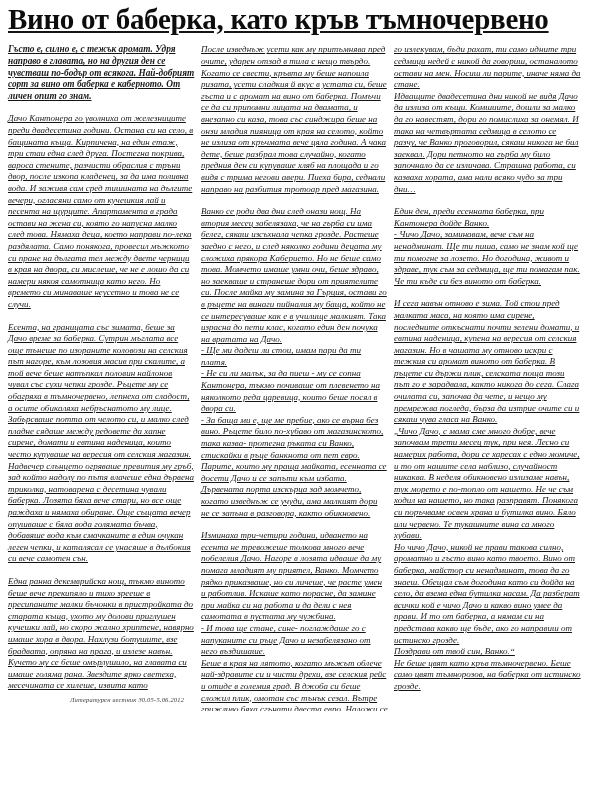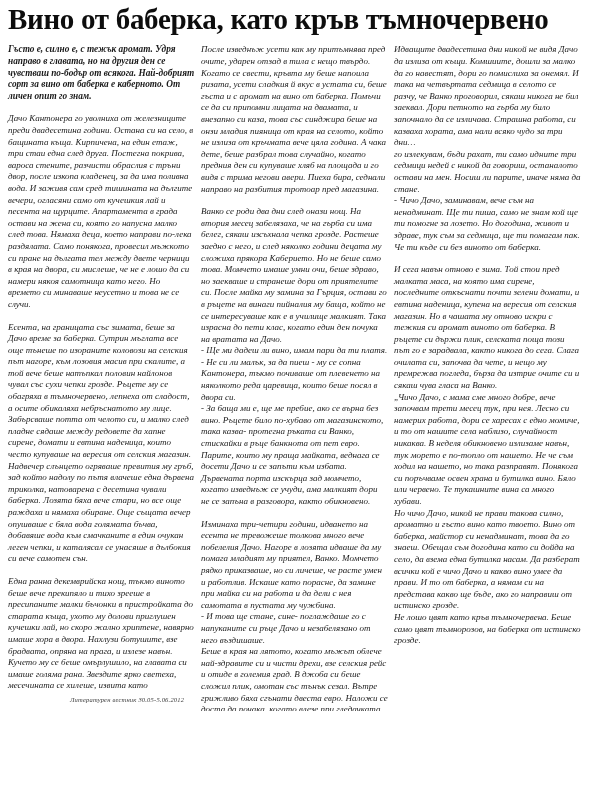--- a/index.html
+++ b/index.html
@@ -1,19 +1,20 @@
 <!DOCTYPE html>
 <html><head>
 <meta charset="utf-8">
 <style>
   html,body { margin:0; padding:0; background:#ffffff; }
   .page {
     position:relative; width:600px; height:711px; overflow:hidden;
     background:#ffffff; color:#141414;
     font-family:"Liberation Serif", serif;
+    text-decoration:underline;
   }
   .title {
     font-family:"Liberation Serif", serif;
     font-weight:700; font-size:29px; line-height:1.05;
     margin:4px 10px 10px 8px; letter-spacing:-0.3px; color:#0d0d0d;
   }
   .cols { display:flex; gap:6px; padding:0 8px; align-items:flex-start; }
   .col {
     flex:0 0 187px; width:187px;
     font-family:"Liberation Serif", serif; font-style:italic;
@@ -48,37 +49,39 @@
       <p>Дачо Кантонера го уволниха от железниците преди двадесетина години. Остана си на село, в бащината къща. Кирпичена, на един етаж, три стаи една след друга. Постегна покрива, вароса стените, разчисти обраслия с тръни двор, после изкопа кладенец, за да има поливна вода. И заживя сам сред тишината на дългите вечери, огласяни само от кучешкия лай и песента на щурците. Апартамента в града остави на жена си, която го напусна малко след това. Нямаха деца, което направи по-лека раздялата. Само понякога, провесил мъжкото си пране на дългата тел между двете черници в края на двора, си мислеше, че не е лошо да си намери някоя самотница като него. Но времето си минаваше неусетно и това не се случи.</p>
       <p class="gap">Есента, на границата със зимата, беше за Дачо време за баберка. Сутрин мъглата все още тънеше по изораните коловози на селския път нагоре, към лозовия масив при скалите, а той вече беше натъпкал половин найлонов чувал със сухи чепки грозде. Ръцете му се обагряха в тъмночервено, лепнеха от сладост, а осите обикаляха небръснатото му лице. Забърсваше потта от челото си, и малко след пладне сядаше между редовете да хапне сирене, домати и евтина наденица, които често купуваше на вересия от селския магазин. Надвечер слънцето огряваше превития му гръб, зад който надолу по пътя влачеше една дървена триколка, натоварена с десетина чували баберка. Лозята бяха вече стари, но все още раждаха и нямаха обиране. Още същата вечер опушваше с бяла вода голямата бъчва, добавяше вода към смачканите в един очукан леген чепки, и каталясал се унасяше в дълбокия си вече самотен сън.</p>
       <p class="gap">
         <span>Една ранна декемврийска нощ, тъкмо виното беше вече прекипяло и тихо зрееше в пресипаните малки бъчонки в пристройката до старата къща, ухото му долови приглушен кучешки лай, но скоро жално хриптене, навярно имаше хора в двора. Нахлузи ботушите, взе брадвата, опряна на прага, и излезе навън. Кучето му се беше омърлушило, на главата си имаше голяма рана. Звездите ярко светеха, месечината се хилеше, извита като</span>
       </p>
     </div>
 
     <div class="col">
       <p>После изведнъж усети как му притъмнява пред очите, ударен отзад в тила с нещо твърдо. Когато се свести, кръвта му беше напоила ризата, усети сладкия й вкус в устата си, беше гъста и с аромат на вино от баберка. Помъчи се да си припомни лицата на двамата, и внезапно си каза, това със синджира беше на онзи младия пияница от края на селото, който не излиза от кръчмата вече цяла година. А чака дете, беше разбрал това случайно, когато предния ден си купуваше хляб на площада и го видя с трима негови авери. Пиеха бира, седнали направо на разбития тротоар пред магазина.</p>
       <p class="gap">Ванко се роди два дни след онази нощ. На втория месец забелязаха, че на гърба си има белег, сякаш изсъхнала чепка грозде. Растеше заедно с него, и след няколко години децата му сложиха прякора Каберието. Но не беше само това. Момчето имаше умни очи, беше здраво, но заекваше и странеше дори от приятелите си. После майка му замина за Гърция, остави го в ръцете на винаги пийналия му баща, който не се интересуваше как е в училище малкият. Така израсна до пети клас, когато един ден почука на вратата на Дачо.</p>
-      <p>- Ще ми дадеш ли вино, имам пари да ти платя.</p>
+      <p>- Ще ми дадеш ли стои, имам пари да ти платя.</p>
       <p>- Не си ли малък, за да пиеш - му се сопна Кантонера, тъкмо почиваше от плевенето на няколкото реда царевица, които беше посял в двора си.</p>
       <p>- За баща ми е, ще ме пребие, ако се върна без вино. Ръцете било по-хубаво от магазинското, така казва- протегна ръката си Ванко, стискайки в ръце банкнота от пет евро.</p>
-      <p>Парите, които му праща майката, веднага се досети Дачо и се запъти към избата. Дървената порта изскърца зад момчето, когато изведнъж се учуди, ама малкият дори не се запъна в разговора, както обикновено.</p>
+      <p>Парите, които му праща майката, есенната се досети Дачо и се запъти към избата. Дървената порта изскърца зад момчето, когато изведнъж се учуди, ама малкият дори не се запъна в разговора, както обикновено.</p>
       <p class="gap">Изминаха три-четири години, идването на есента не тревожеше толкова много вече побелелия Дачо. Нагоре в лозята идваше да му помага младият му приятел, Ванко. Момчето рядко приказваше, но си личеше, че расте умен и работлив. Искаше като порасне, да замине при майка си на работа и да дели с нея самотата в пустата му чужбина.</p>
       <p>- И това ще стане, сине- поглаждаше го с напуканите си ръце Дачо и незабелязано от него въздишаше.</p>
       <p>Беше в края на лятото, когато мъжът облече най-здравите си и чисти дрехи, взе селския рейс и отиде в големия град. В джоба си беше сложил плик, омотан със тънък сезал. Вътре грижливо бяха сгънати двеста евро. Наложи се доста да почака, когато влезе при гледачката. Една стара жена, но с ясен, тежък и остър поглед.</p>
       <p>- А, ти за момчето ли си дошъл- направо започна тя. Ще</p>
     </div>
 
     <div class="col">
+      <p>го излекувам, бъди рахат, ти само идните три седмици недей с никой да говориш, останалото остави на мен. Носиш ли парите, иначе няма да стане.</p>
       <p>Идващите двадесетина дни никой не видя Дачо да излиза от къщи. Комшиите, дошли за малко да го навестят, дори го помислиха за онемял. И така на четвъртата седмица в селото се разчу, че Ванко проговорил, сякаш никога не бил заеквал. Дори петното на гърба му било започнало да се изличава. Страшна работа, си казваха хората, ама нали всяко чудо за три дни…</p>
-      <p>го излекувам, бъди рахат, ти само идните три седмици недей с никой да говориш, останалото остави на мен. Носиш ли парите, иначе няма да стане.</p>
+      <p class="gap">Един ден, преди есенната баберка, при Кантонера дойде Ванко.</p>
       <p>- Чичо Дачо, заминавам, вече съм на ненадминат. Ще ти пиша, само не знам кой ще ти помогне за лозето. Но догодина, живот и здраве, тук съм за седмица, ще ти помагам пак. Че ти къде си без виното от баберка.</p>
       <p class="gap">И сега навън отново е зима. Той стои пред малката маса, на която има сирене, последните откъснати почти зелени домати, и евтина наденица, купена на вересия от селския магазин. Но в чашата му отново искри с тежкия си аромат виното от баберка. В ръцете си държи плик, селската поща този път го е зарадвала, както никога до сега. Слага очилата си, започва да чете, и нещо му премрежва погледа, бърза да изтрие очите си и сякаш чува гласа на Ванко.</p>
       <p>„Чичо Дачо, с мама сме много добре, вече започвам трети месец тук, при нея. Лесно си намерих работа, дори се харесах с едно момиче, и то от нашите села наблизо, случайност никаква. В неделя обикновено излизаме навън, тук морето е по-топло от нашето. Не че съм ходил на нашето, но така разправят. Понякога си поръчваме освен храна и бутилка вино. Бяло или червено. Те тукашните вина са много хубави.</p>
       <p>Но чичо Дачо, никой не прави такова силно, ароматно и гъсто вино като твоето. Вино от баберка, майстор си ненадминат, това да го знаеш. Обещал съм догодина като си дойда на село, да взема една бутилка насам. Да разберат всички кой е чичо Дачо и какво вино умее да прави. И то от баберка, а нямам си на представа какво ще бъде, ако го направиш от истинско грозде.</p>
-      <p>Не лошо цвят като кръв тъмночервена. Беше само цвят тъмнорозов, на баберка от истинско грозде.</p>
+      <p>Поздрави от твой син, Ванко.“</p>
+      <p>Не беше цвят като кръв тъмночервено. Беше само цвят тъмнорозов, на баберка от истинско грозде.</p>
     </div>
 
   </div>
 
   <div class="issue-footer">Литературен вестник 30.05-5.06.2012</div>
 
 </div>
 
 </body></html>

